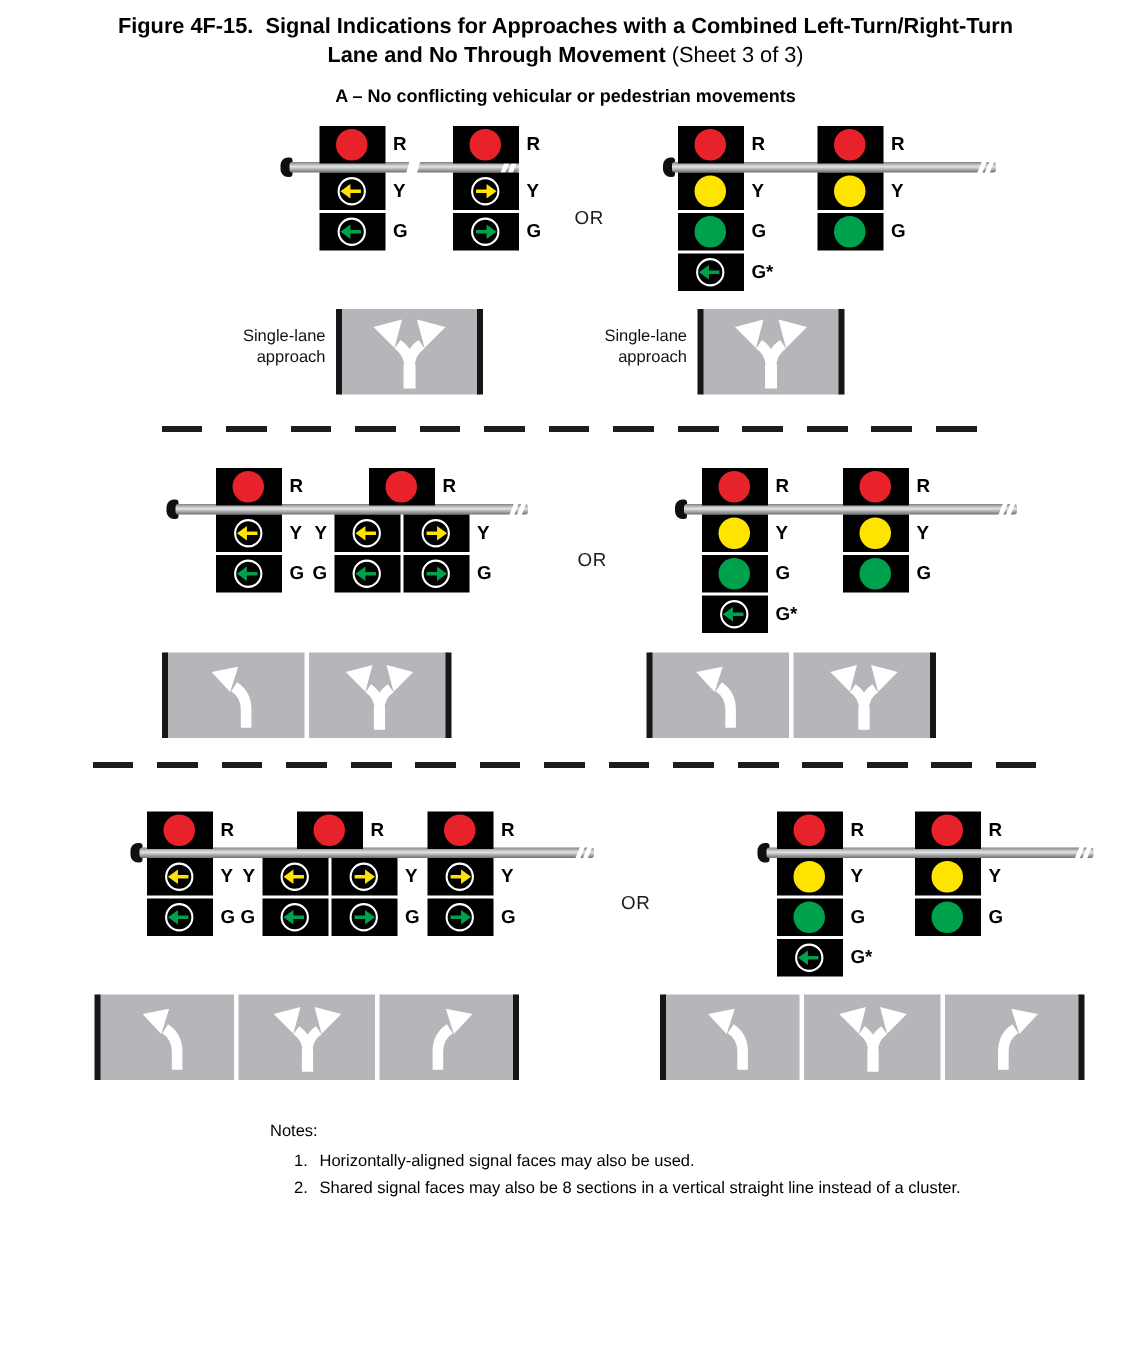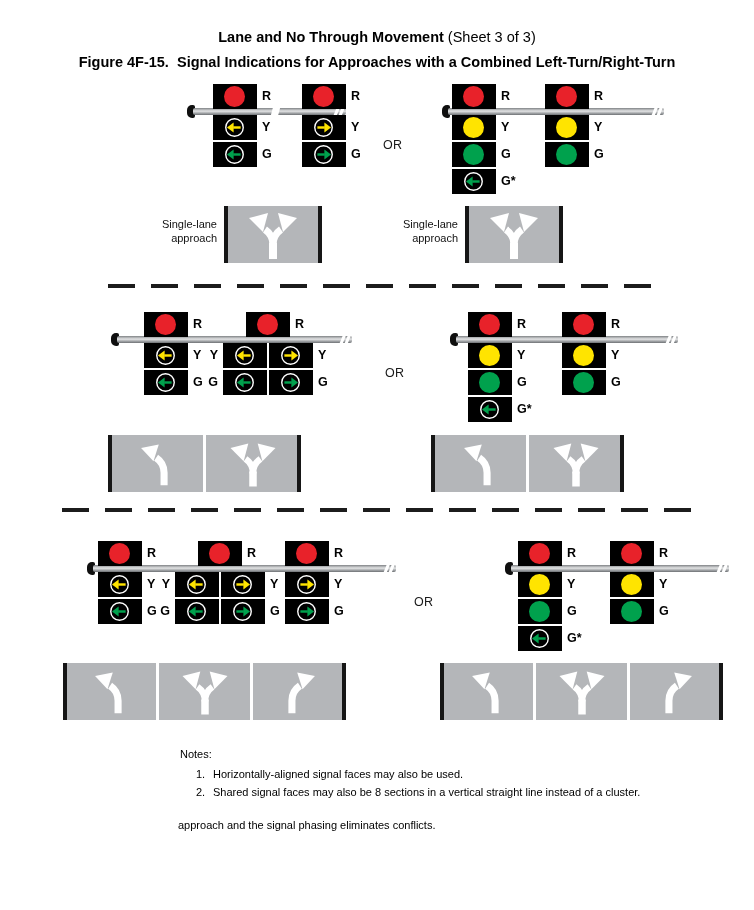--- a/index.html
+++ b/index.html
@@ -1,20 +1,20 @@
 <!DOCTYPE html>
 <html><head>
 <meta charset="utf-8">
 <style>
   html,body{margin:0;padding:0;background:#fff;}
   #page{position:relative;width:754px;height:910px;background:#fff;overflow:hidden;
         font-family:"Liberation Sans","DejaVu Sans",sans-serif;color:#000;}
   .abs{position:absolute;}
   .t1{position:absolute;top:10px;left:0;width:100%;text-align:center;font-weight:bold;
-      font-size:14.5px;white-space:pre;margin-top:44px;}
+      font-size:14.5px;white-space:pre;}
   .t2{position:absolute;top:29px;left:0;width:100%;text-align:center;font-size:14.5px;white-space:pre;}
   .t2 .bold{font-weight:bold;margin-top:40px;}
   .t2 .norm{font-weight:normal;}
   .subtitle{position:absolute;top:57px;left:0;width:100%;text-align:center;
             font-weight:bold;font-size:12px;white-space:pre;}
   .sec{position:absolute;width:44px;height:25px;background:#000;z-index:3;}
   .ball{position:absolute;left:11px;top:2px;width:21px;height:21px;border-radius:50%;}
   .seclabel{position:absolute;left:49px;top:5px;width:30px;font-weight:bold;font-size:12.5px;line-height:14px;}
   .seclabel.left{left:auto;right:49px;text-align:right;}
   .arm{position:absolute;height:7px;z-index:1;border-radius:2px;
@@ -34,20 +34,21 @@
   .note .num,.notenum{display:inline-block;width:17px;}
   .fn1{position:absolute;left:172px;top:806px;font-size:11px;}
   .fn2{position:absolute;left:178px;top:819px;font-size:11px;}
 </style>
 </head>
 <body>
 
 <div id="page">
   <div class="t1">Figure 4F-15.  Signal Indications for Approaches with a Combined Left-Turn/Right-Turn</div>
   <div class="t2"><span class="bold">Lane and No Through Movement</span><span class="norm"> (Sheet 3 of 3)</span></div>
+  <div class="subtitle">A – No conflicting vehicular or pedestrian movements</div>
 
   <div id="diagram" class="abs" style="left:0;top:0;width:754px;height:910px;">
       <div class="or" style="left: 383px; top: 138px;">OR</div>
       <div class="armcap" style="left: 187px; top: 105px;"></div>
       <div class="arm" style="left: 193px; top: 108px; width: 153px;"></div>
       <div class="brk" style="left: 340px; top: 106px;"></div>
       <div class="brk" style="left: 335px; top: 106px;"></div>
       <div class="brk mid" style="left: 272px; top: 104px;"></div>
       <div class="sec" style="left: 213px; top: 84px;">
         <div class="ball" style="background:#e8222a"></div>
@@ -461,14 +462,13 @@
         <div class="edgebar" style="left: -2px; background: rgb(22, 22, 22);"></div>
         <div class="edgebar" style="right: -2px; background: rgb(22, 22, 22);"></div>
       </div>
       <div class="divider" style="left: 108px; top: 284px; width: 556px; background: repeating-linear-gradient(90deg, rgb(28, 28, 28) 0px, rgb(28, 28, 28) 27px, transparent 27px, transparent 43px);"></div>
       <div class="divider" style="left: 62px; top: 508px; width: 644px; background: repeating-linear-gradient(90deg, rgb(28, 28, 28) 0px, rgb(28, 28, 28) 27px, transparent 27px, transparent 43px);"></div>
     </div>
 
   <div class="notes-h">Notes:</div>
   <div class="note1"><span class="notenum">1.</span><span>Horizontally-aligned signal faces may also be used.</span></div>
   <div class="note2"><span class="notenum">2.</span><span>Shared signal faces may also be 8 sections in a vertical straight line instead of a cluster.</span></div>
-  <div class="fn2">approach and the signal phasing eliminates conflicts.</div>
 </div>
 
 </body></html>

